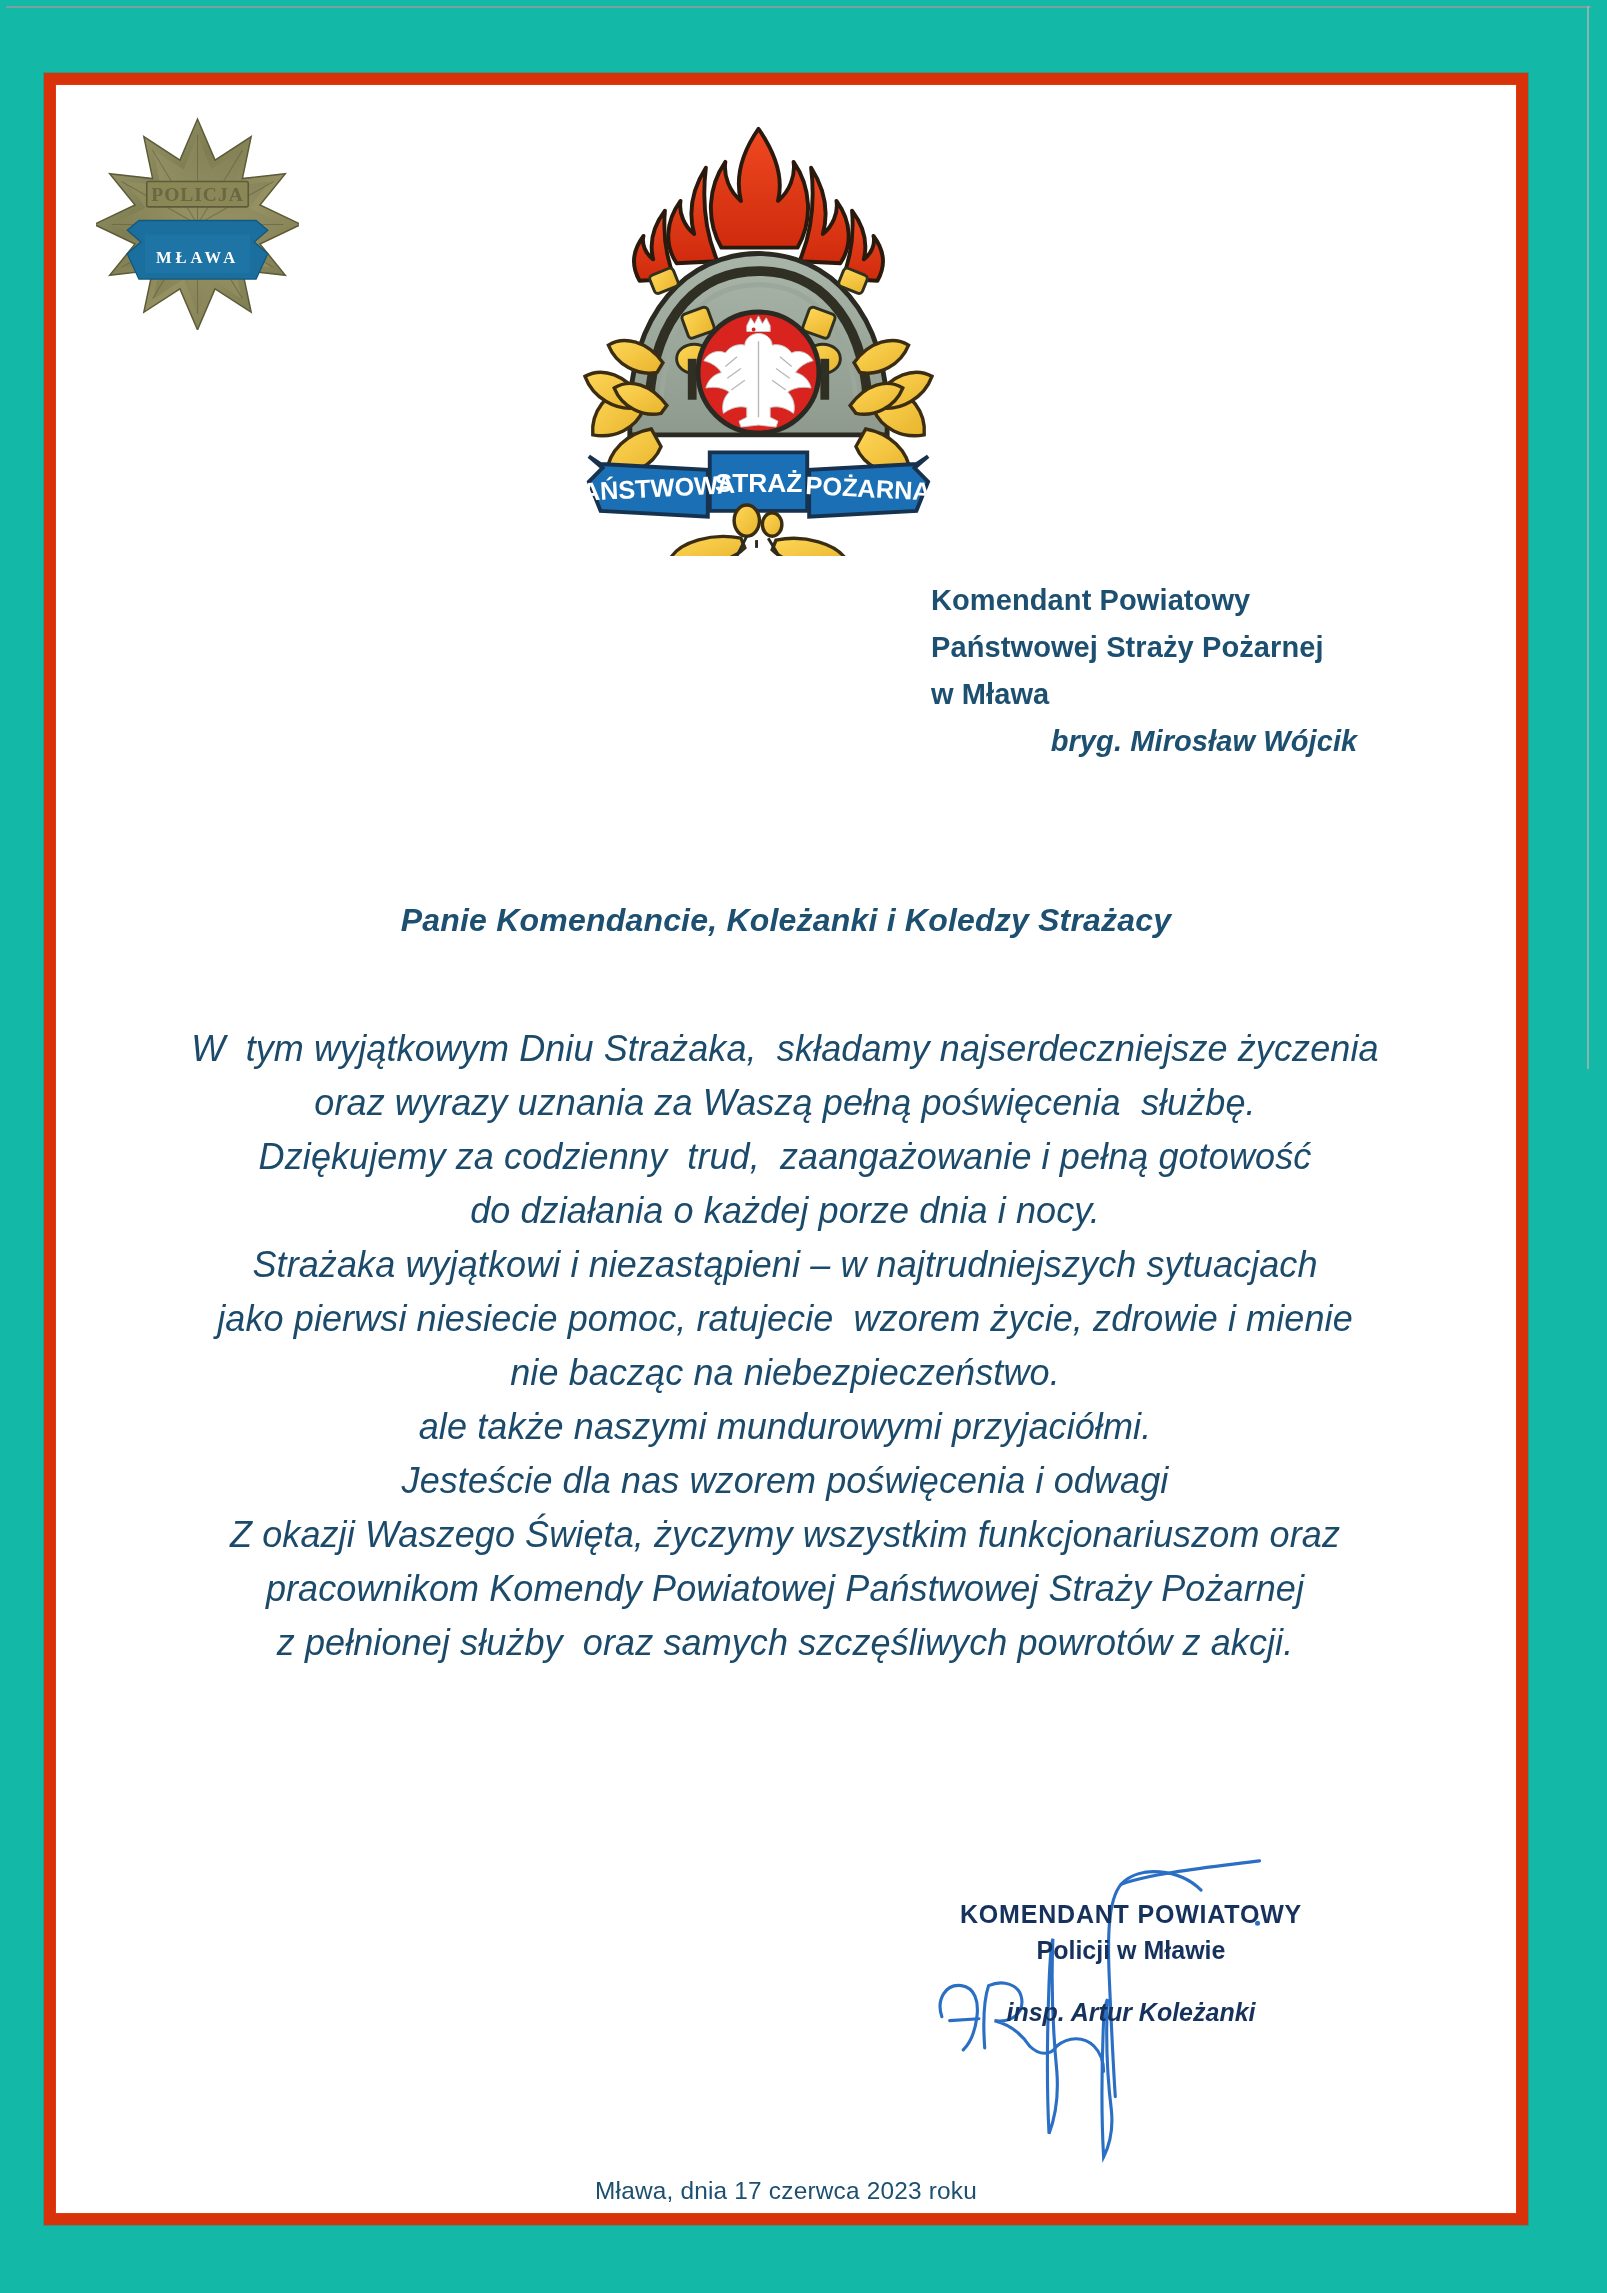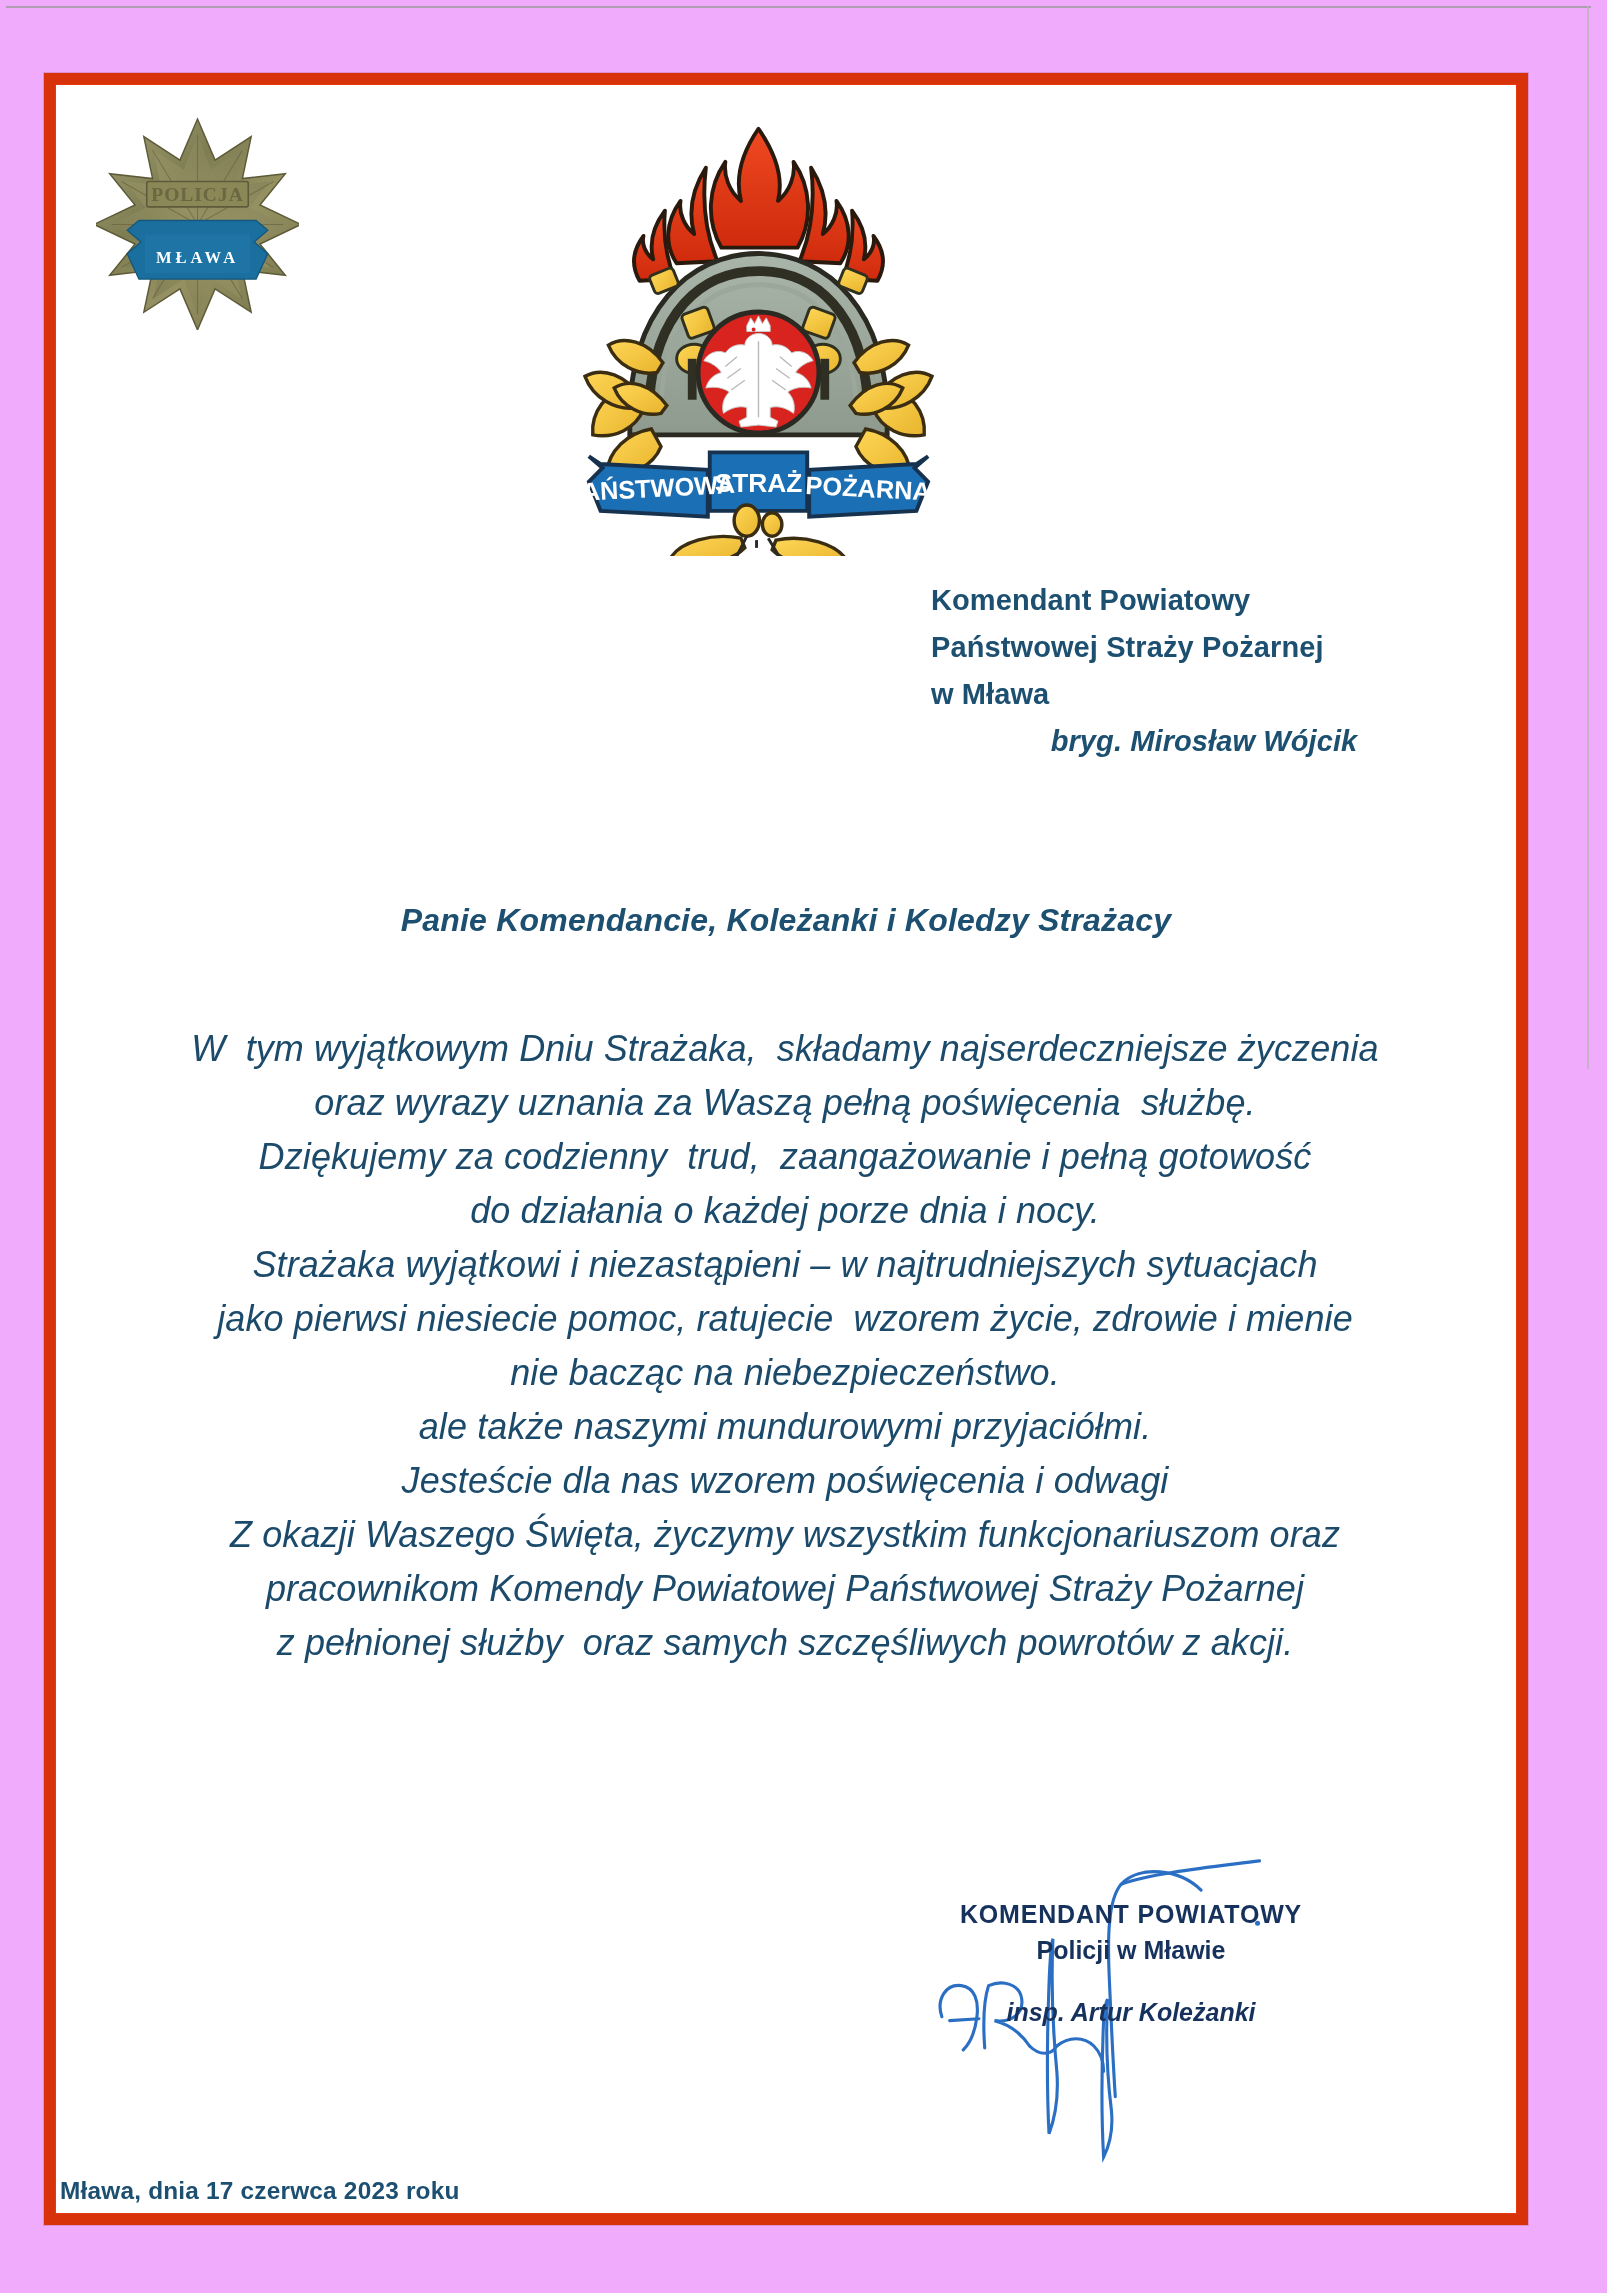--- a/index.html
+++ b/index.html
@@ -14,21 +14,21 @@
     position: relative;
     overflow: hidden;
   }
 
   
   .page {
     position: absolute;
     left: 0; top: 0;
     width: 1607px;
     height: 2294px;
-    background: #f0abfc;
+    background: #14b8a6;
   }
   .scan-edge-top {
     position: absolute;
     left: 5.9px; top: 5.9px;
     width: 1585px; height: 2px;
     background: #9a9a9a;
     opacity: .75;
   }
   .scan-edge-right {
     position: absolute;
@@ -150,25 +150,26 @@
   .sig-name {
     margin-top: 29px;
     font-size: 25px;
     font-weight: bold;
     font-style: italic;
   }
 
   
   .footer-date {
     position: absolute;
-    left: 60px; top: 2177px;
+    left: 44px; top: 2177px;
     width: 1484px;
+    text-align: center;
     color: #1c4f70;
     font-size: 24.4px;
-    font-weight: bold;
+    font-weight: normal;
     letter-spacing: 0.2px;
   }
 </style>
 </head>
 <body>
 
 <div class="page">
 
   <div class="scan-edge-top"></div>
   <div class="scan-edge-right"></div>

